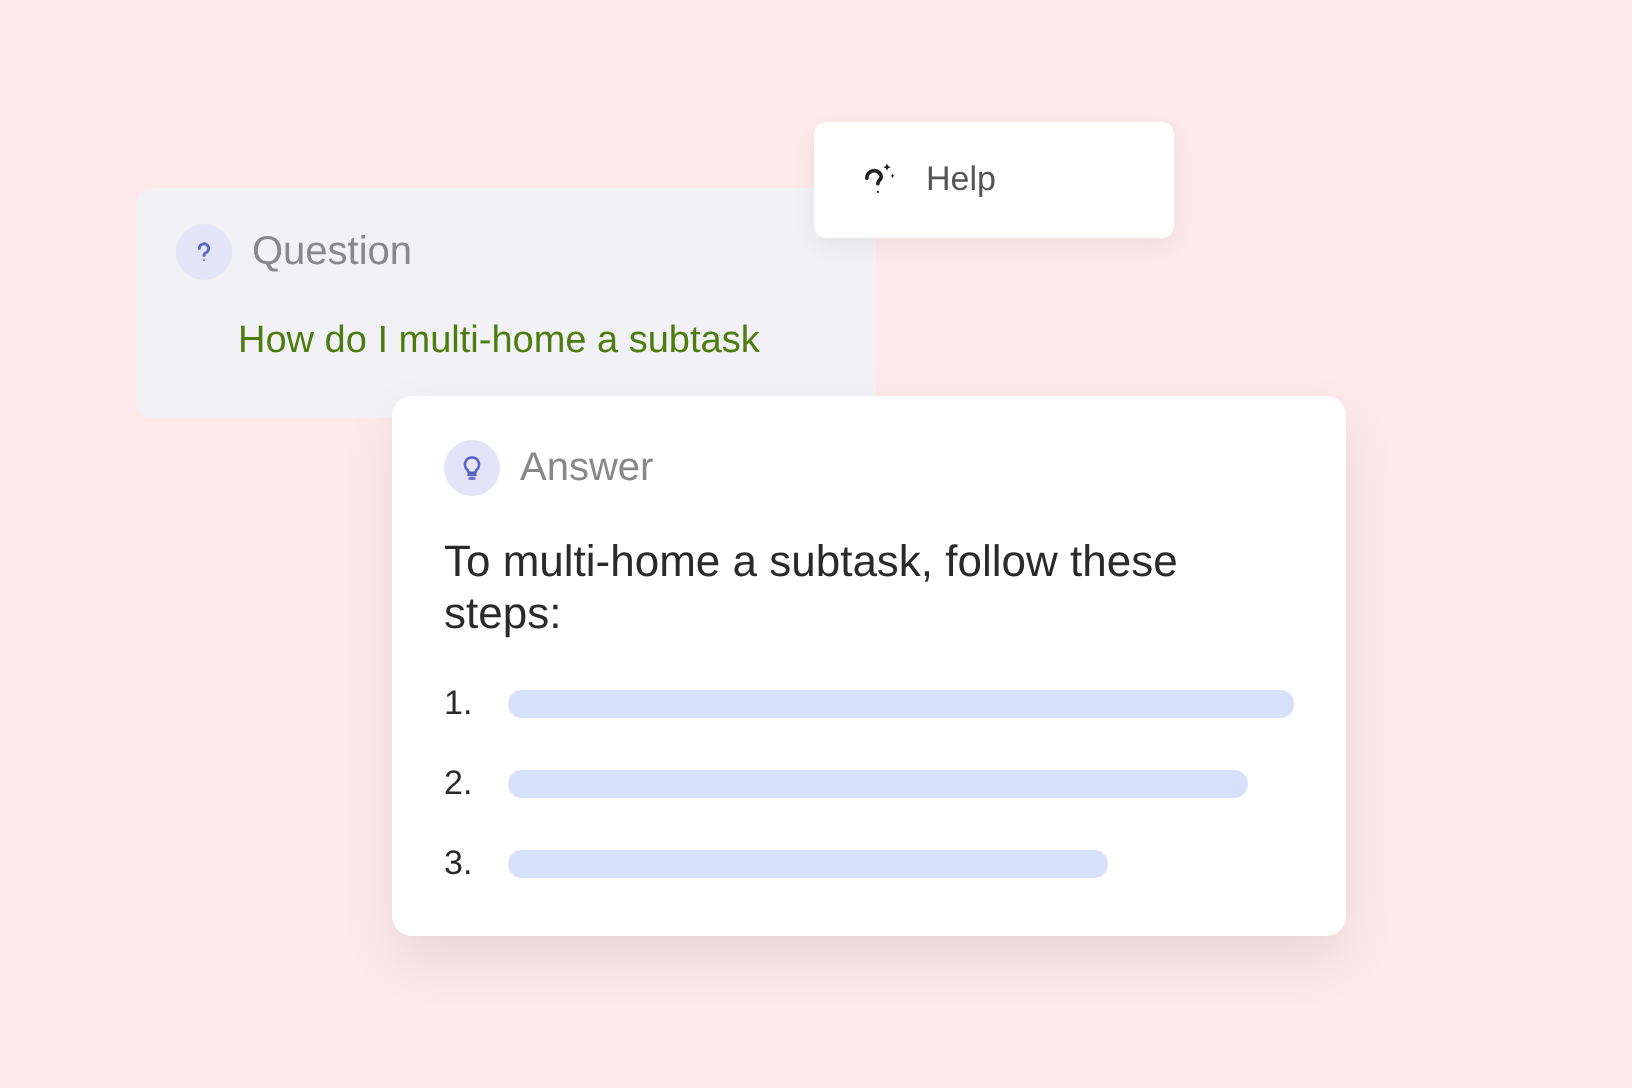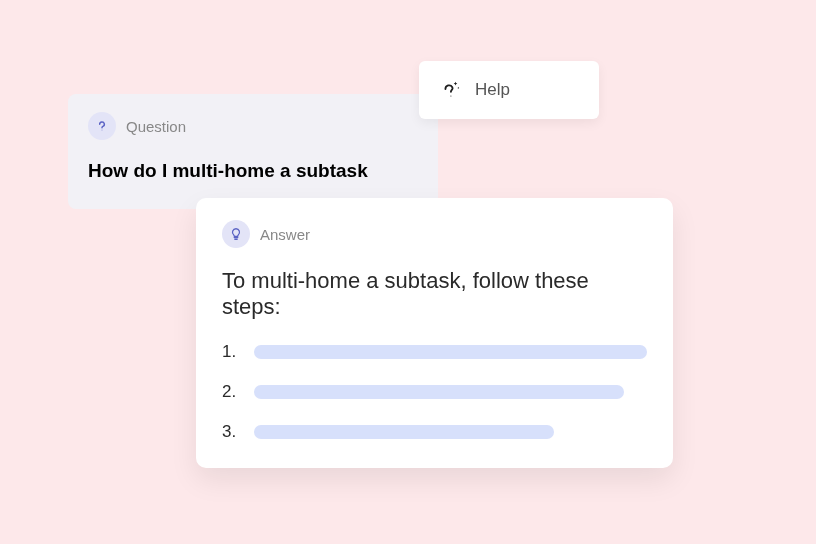--- a/index.html
+++ b/index.html
@@ -9,21 +9,21 @@
       background: #fde8ea;
       font-family: -apple-system, BlinkMacSystemFont, "Segoe UI", Helvetica, Arial, sans-serif;
       position: relative;
       overflow: hidden;
       border-radius: 8px;
     }
 
     .help-chip {
       position: absolute;
       top: 61px;
-      left: 419px;
+      left: 407px;
       width: 180px;
       height: 58px;
       background: #ffffff;
       border-radius: 6px;
       box-shadow: 0 4px 12px rgba(0,0,0,0.06);
       display: flex;
       align-items: center;
       gap: 14px;
       padding: 0 20px;
       z-index: 3;
@@ -56,27 +56,28 @@
       margin-bottom: 20px;
     }
     .icon-badge {
       width: 28px; height: 28px;
       border-radius: 50%;
       background: #e3e4f7;
       display: flex; align-items: center; justify-content: center;
       color: #5b63c4;
     }
     .card-header-label {
-      font-size: 15px;
+      font-size: 20px;
       color: #888;
     }
     .question-text {
       font-size: 19px;
-      color: #000000;
-      font-weight: 700;
+      color: #4d7c0f;
+      font-weight: 400;
+      margin-left: 31px;
     }
 
     .answer-card {
       position: absolute;
       top: 198px;
       left: 196px;
       width: 477px;
       background: #ffffff;
       border-radius: 10px;
       box-shadow: 0 12px 28px rgba(0,0,0,0.08);

